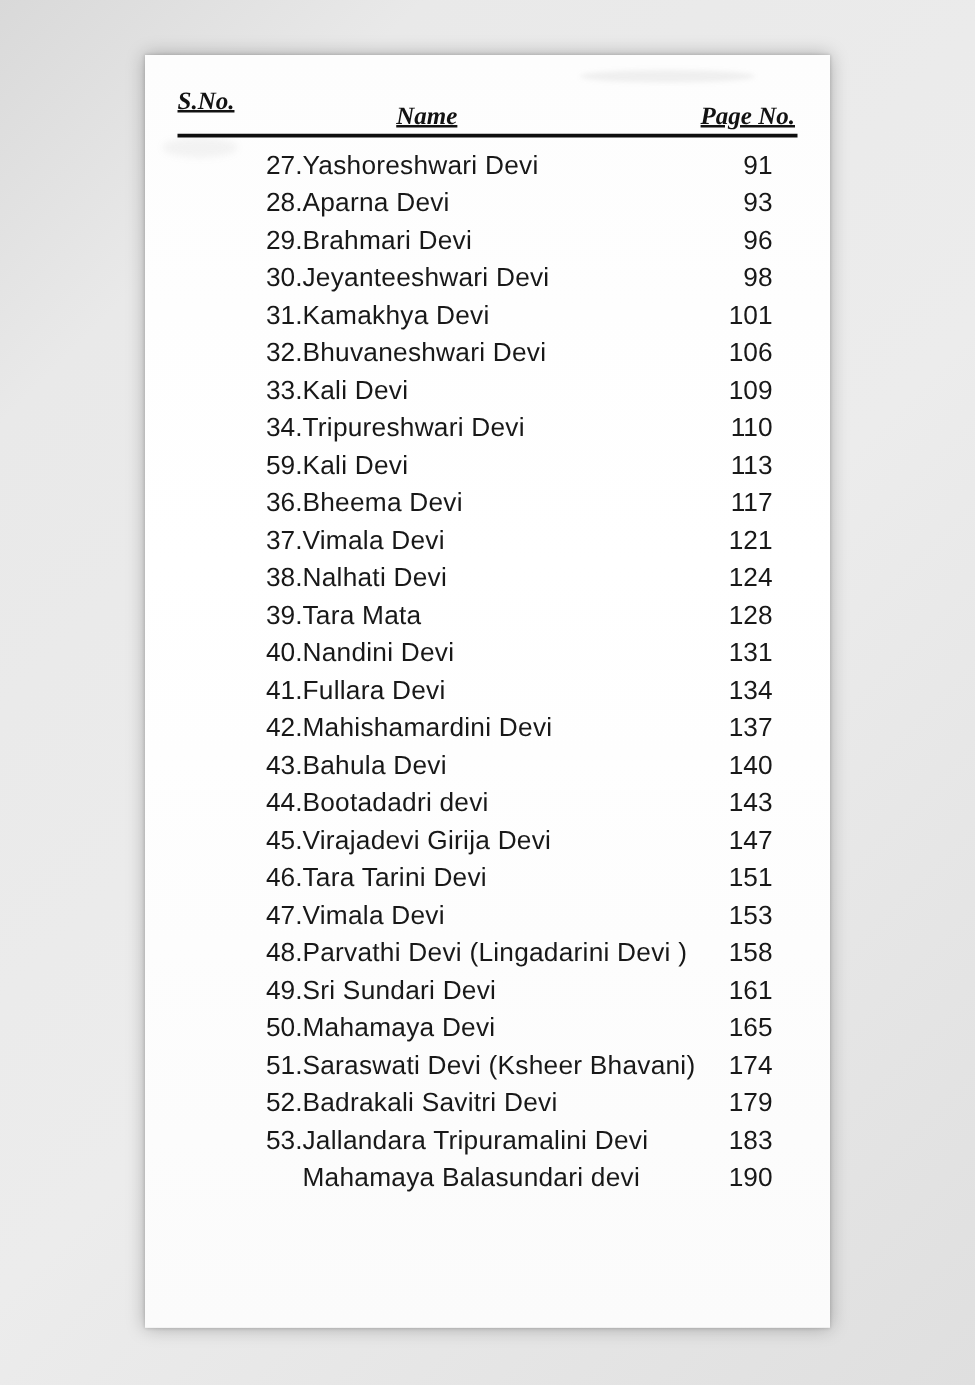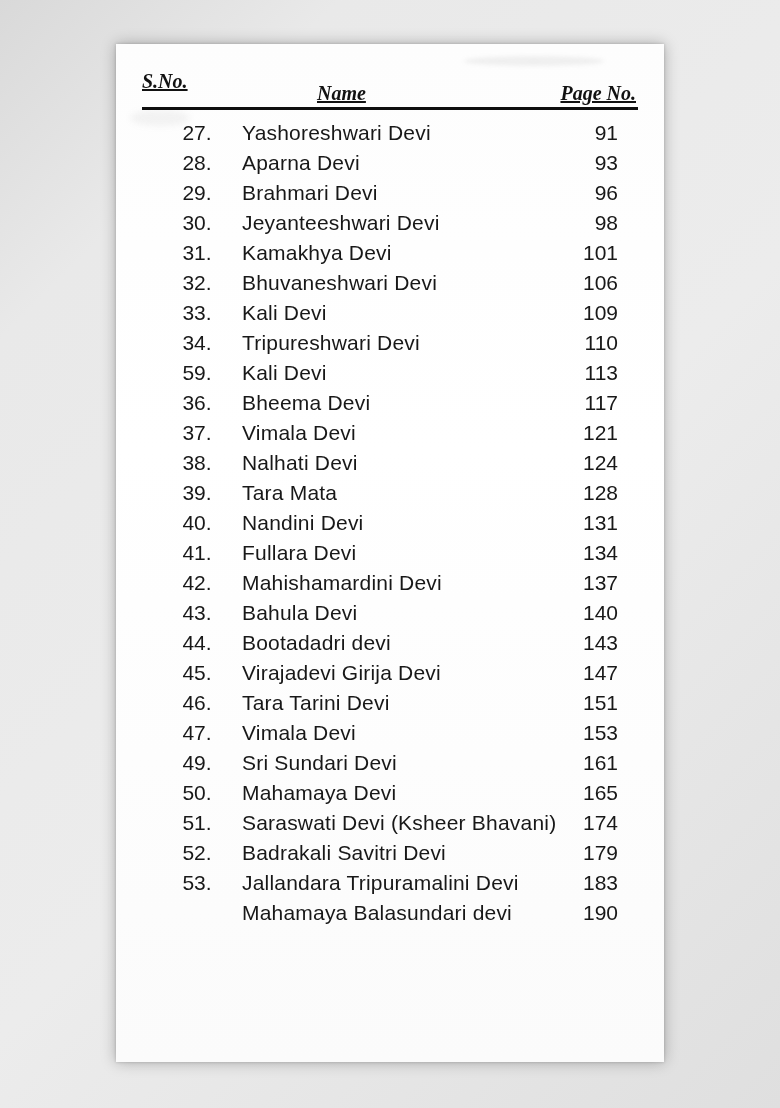--- a/index.html
+++ b/index.html
@@ -45,21 +45,21 @@
   .toc-row {
     display: grid;
     grid-template-columns: 100px 1fr 58px;
     align-items: baseline;
     height: 30px;
     line-height: 30px;
     font-size: 21px;
     color: #181818;
     padding-right: 20px;
   }
-  .c-sno  { padding-left: 10px; text-align: center; }
+  .c-sno  { padding-left: 10px; text-align: right; }
   .c-name { text-align: left; white-space: nowrap; letter-spacing: 0.2px; }
   .c-page { text-align: right; }
 
   
   .smudge-top {
     position: absolute;
     top: 12px; right: 60px;
     width: 140px; height: 10px;
     background: rgba(120,120,120,0.10);
     border-radius: 50%;
@@ -207,20 +207,25 @@
     <span class="c-name">Tara Tarini Devi</span>
     <span class="c-page">151</span>
   </div>
 
   <div class="toc-row">
     <span class="c-sno">47.</span>
     <span class="c-name">Vimala Devi</span>
     <span class="c-page">153</span>
   </div>
 
+  <div class="toc-row">
+    <span class="c-sno">48.</span>
+    <span class="c-name">Parvathi Devi (Lingadarini Devi )</span>
+    <span class="c-page">158</span>
+  </div>
 
   <div class="toc-row">
     <span class="c-sno">49.</span>
     <span class="c-name">Sri Sundari Devi</span>
     <span class="c-page">161</span>
   </div>
 
   <div class="toc-row">
     <span class="c-sno">50.</span>
     <span class="c-name">Mahamaya Devi</span>

